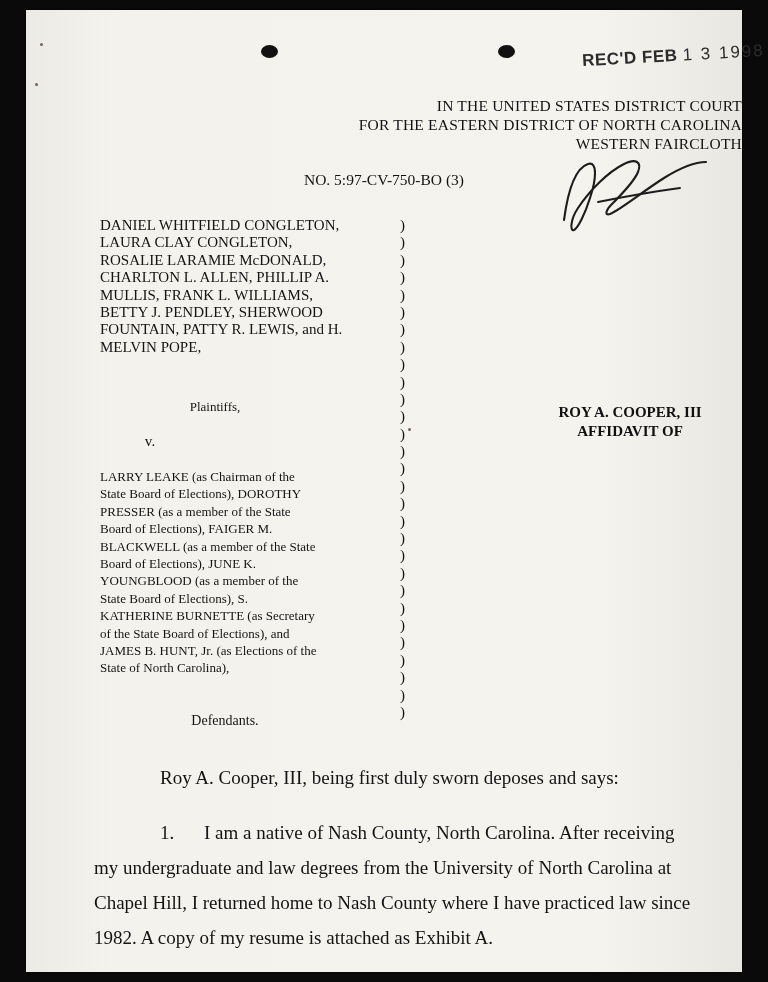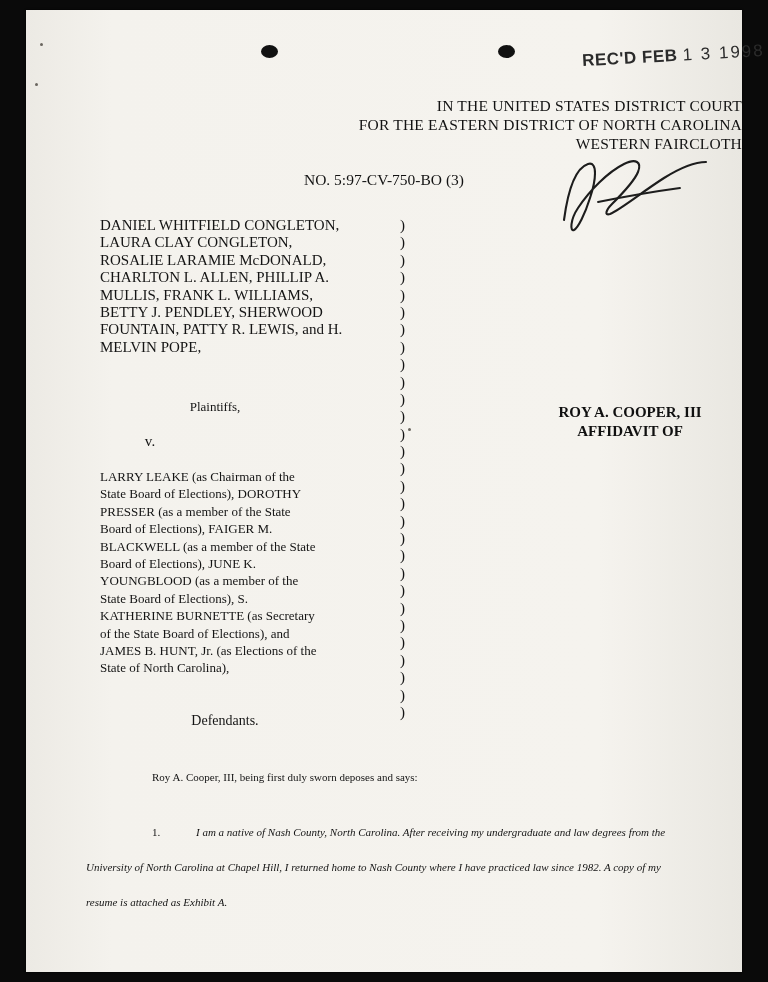--- a/index.html
+++ b/index.html
@@ -169,45 +169,44 @@
     text-align: center;
     font-weight: bold;
     font-size: 15px;
     line-height: 19px;
     color: #101010;
   }
 
   
   .body-text {
     position: absolute;
-    left: 60px;
+    left: 68px;
     top: 750px;
     width: 600px;
-    font-size: 11px;
+    font-size: 19px;
     color: #141414;
   }
   .body-text p {
     margin: 0 0 20px 0;
     line-height: 35px;
   }
   .intro-line {
     text-indent: 66px;
   }
   .numbered {
     position: relative;
   }
   .numbered .num {
     position: absolute;
     left: 66px;
     top: 0;
   }
   .numbered .ptext {
     display: block;
     text-indent: 110px;
-    font-style: italic;
   }
 </style>
 </head>
 <body>
 
 <div class="scan">
   <div class="page">
     <div class="page-inner">
 
       <div class="hole h1"></div>

